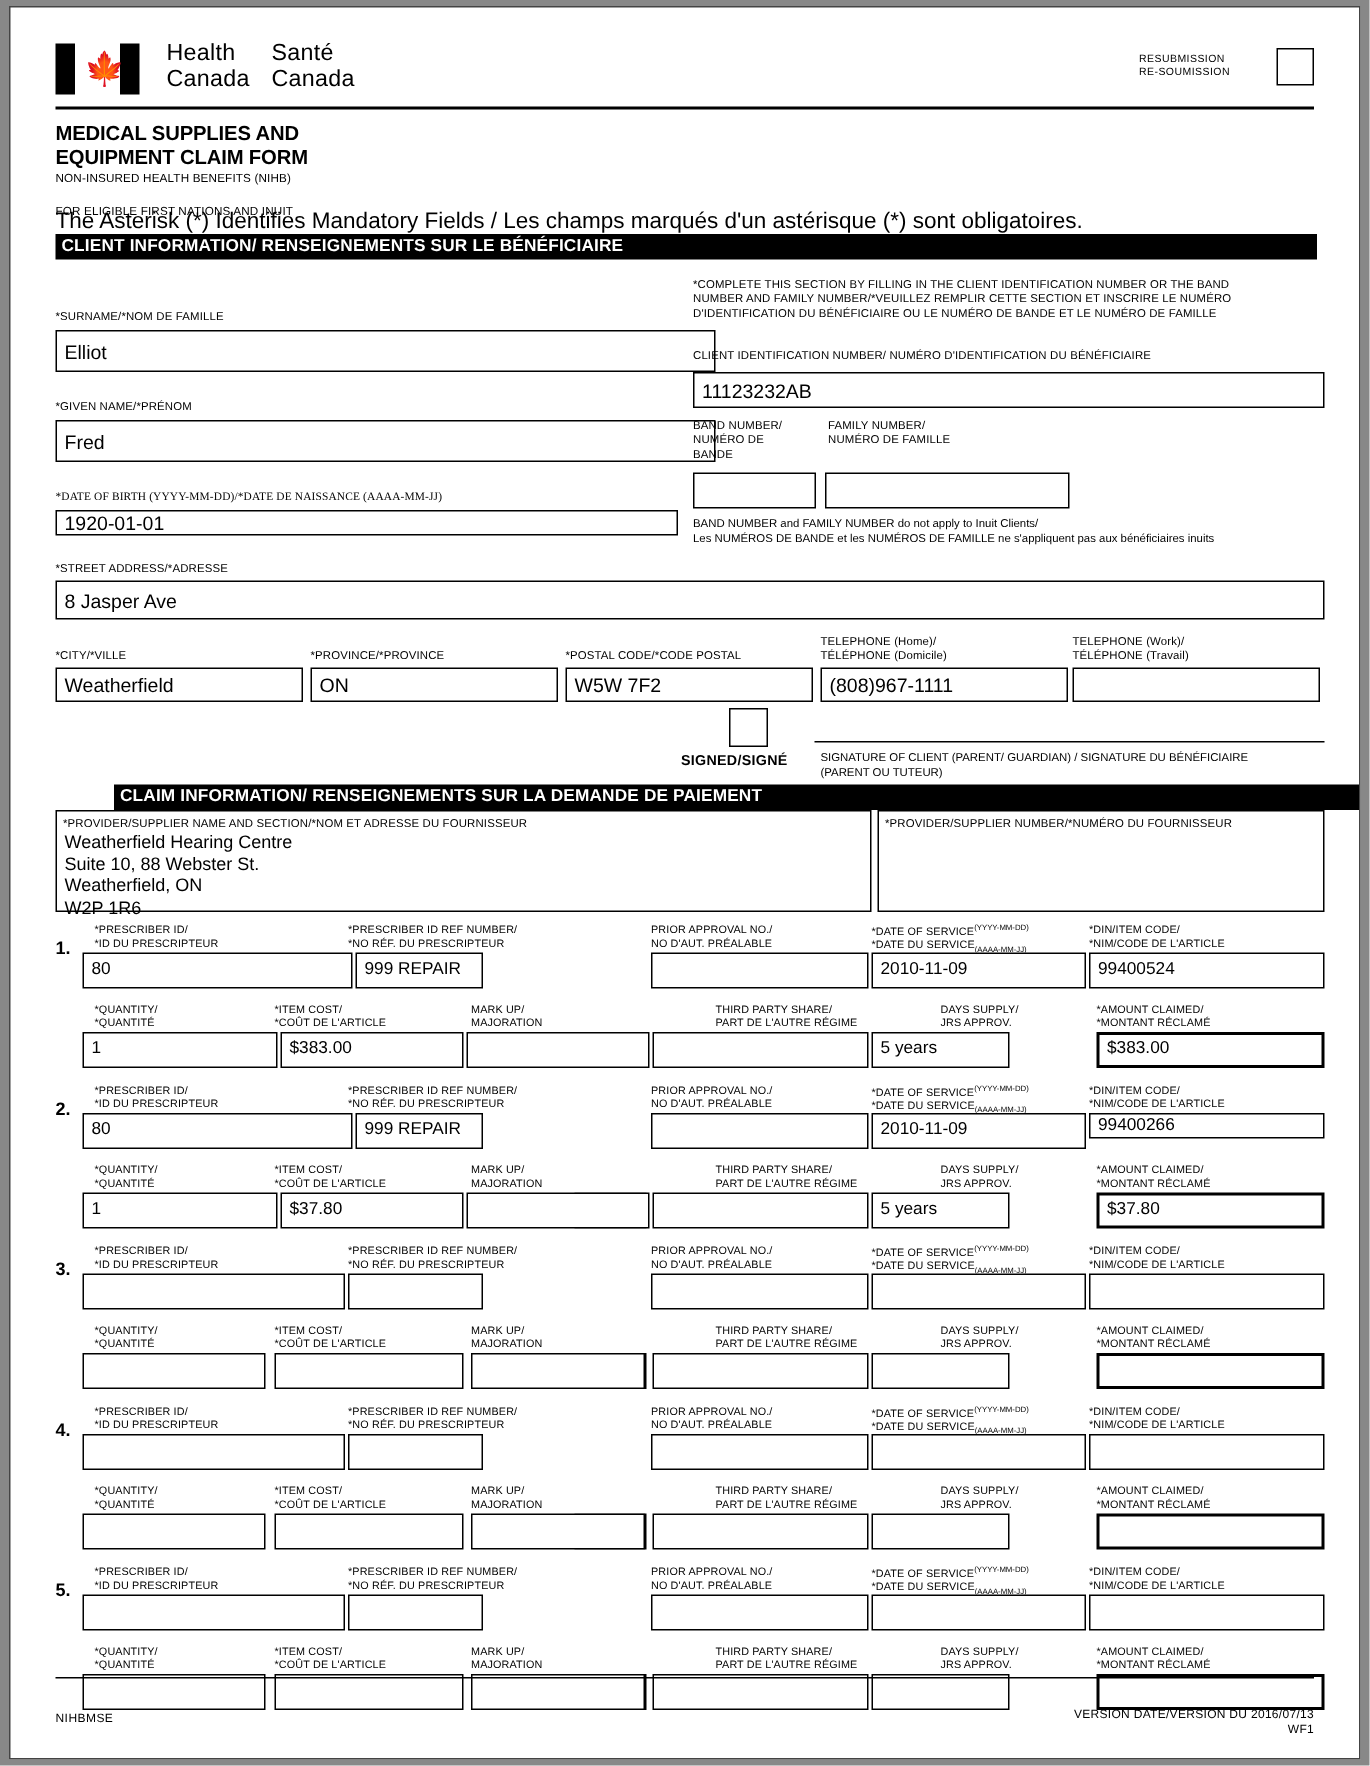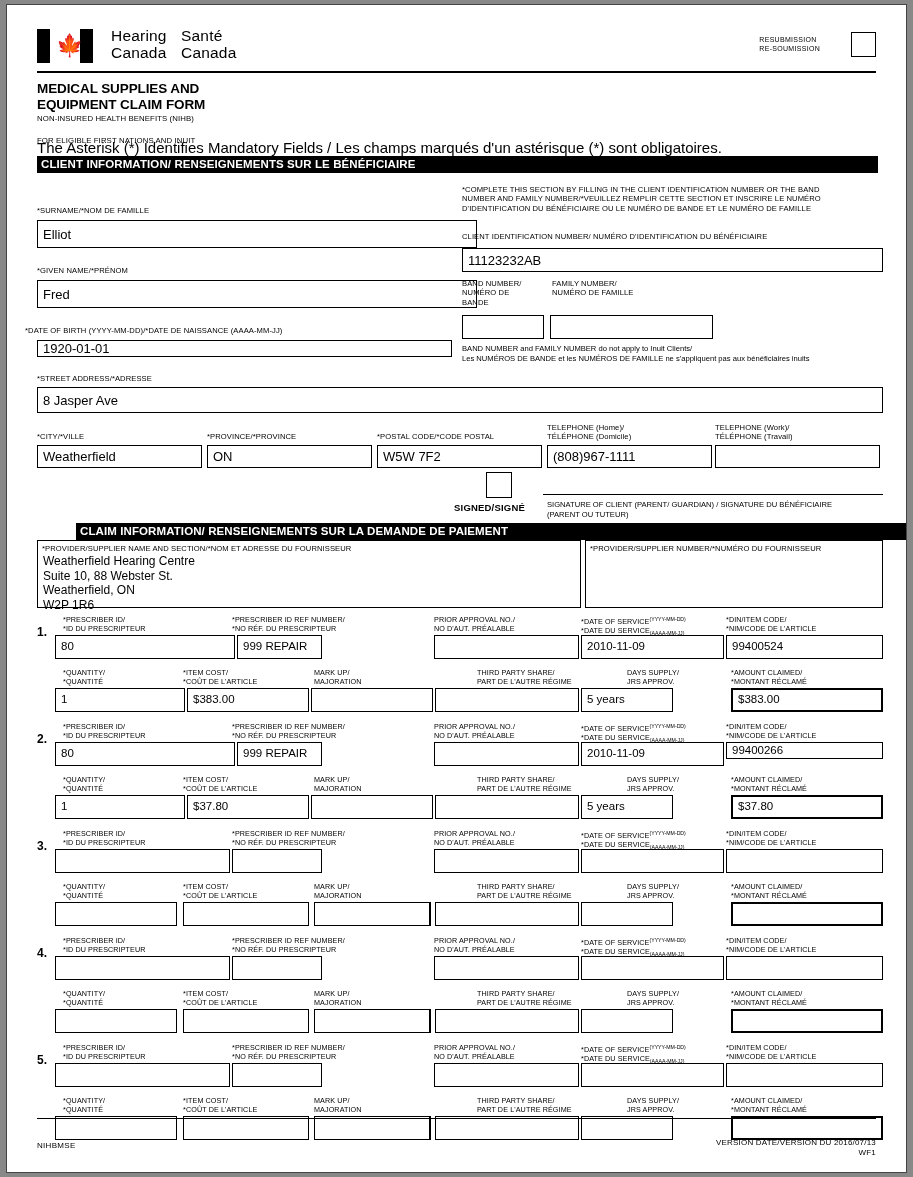--- a/index.html
+++ b/index.html
@@ -104,21 +104,21 @@
 <body>
 
 <div class="page">
 
   <div class="flag">
     <div class="bar l"></div>
     <div class="bar r"></div>
     <div class="leaf">🍁</div>
   </div>
   <div class="hc-en">
-    <div>Hearing</div>
+    <div>Health</div>
     <div>Canada</div>
   </div>
   <div class="hc-fr">
     <div>Santé</div>
     <div>Canada</div>
   </div>
   <div class="resub">
     <div>RESUBMISSION</div>
     <div>RE-SOUMISSION</div>
   </div>
@@ -159,21 +159,21 @@
     <div>FAMILY NUMBER/</div>
     <div>NUMÉRO DE FAMILLE</div>
   </div>
   <div class="fld" style="left:455px; top:310px; width:82px; height:24px;"></div>
   <div class="fld" style="left:543px; top:310px; width:163px; height:24px;"></div>
   <div class="note" style="left:455px; top:339px; width:420px;">
     <div>BAND NUMBER and FAMILY NUMBER do not apply to Inuit Clients/</div>
     <div>Les NUMÉROS DE BANDE et les NUMÉROS DE FAMILLE ne s'appliquent pas aux bénéficiaires inuits</div>
   </div>
 
-  <div class="lbl" style="left:18px; top:321px;">*DATE OF BIRTH (YYYY-MM-DD)/*DATE DE NAISSANCE (AAAA-MM-JJ)</div>
+  <div class="lbl" style="left:30px; top:321px;font-family:Liberation Serif, serif;">*DATE OF BIRTH (YYYY-MM-DD)/*DATE DE NAISSANCE (AAAA-MM-JJ)</div>
   <div class="fld" style="left:30px; top:335px; width:415px; height:17px;">1920-01-01</div>
 
   <div class="lbl" style="left:30px; top:369px;">*STREET ADDRESS/*ADRESSE</div>
   <div class="lbl" style="left:700px; top:381px;">APT/APP.</div>
   <div class="fld" style="left:30px; top:382px; width:846px; height:26px;">8 Jasper Ave</div>
 
   <div class="lbl" style="left:30px; top:427px;">*CITY/*VILLE</div>
   <div class="lbl" style="left:200px; top:427px;">*PROVINCE/*PROVINCE</div>
   <div class="lbl" style="left:370px; top:427px;">*POSTAL CODE/*CODE POSTAL</div>
   <div class="lbl" style="left:540px; top:418px;">

